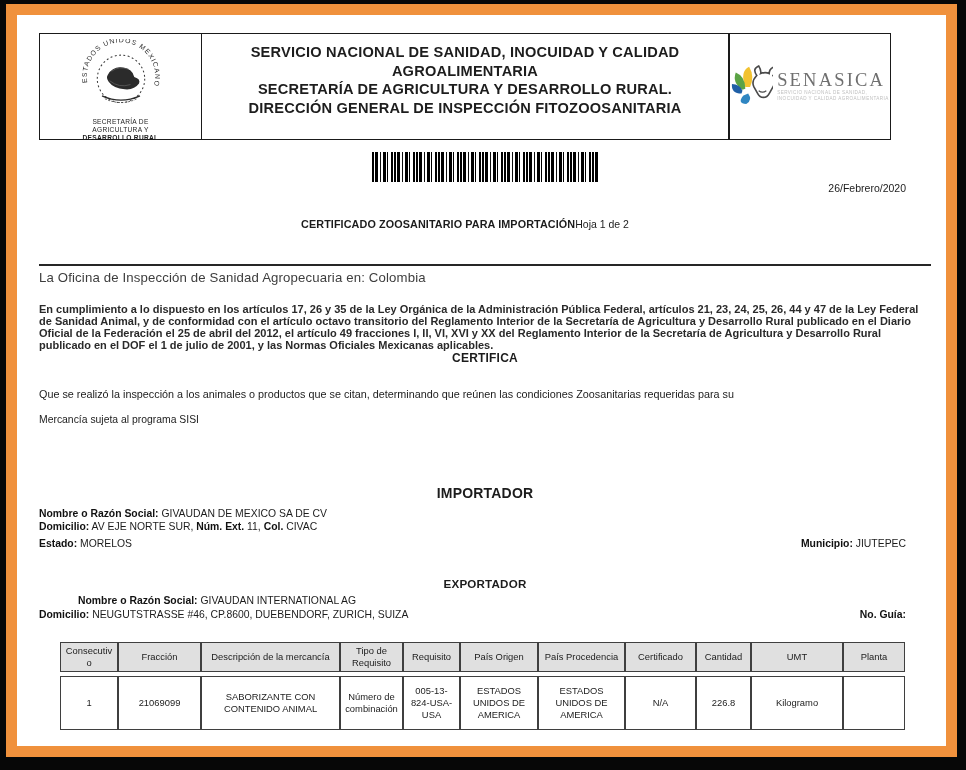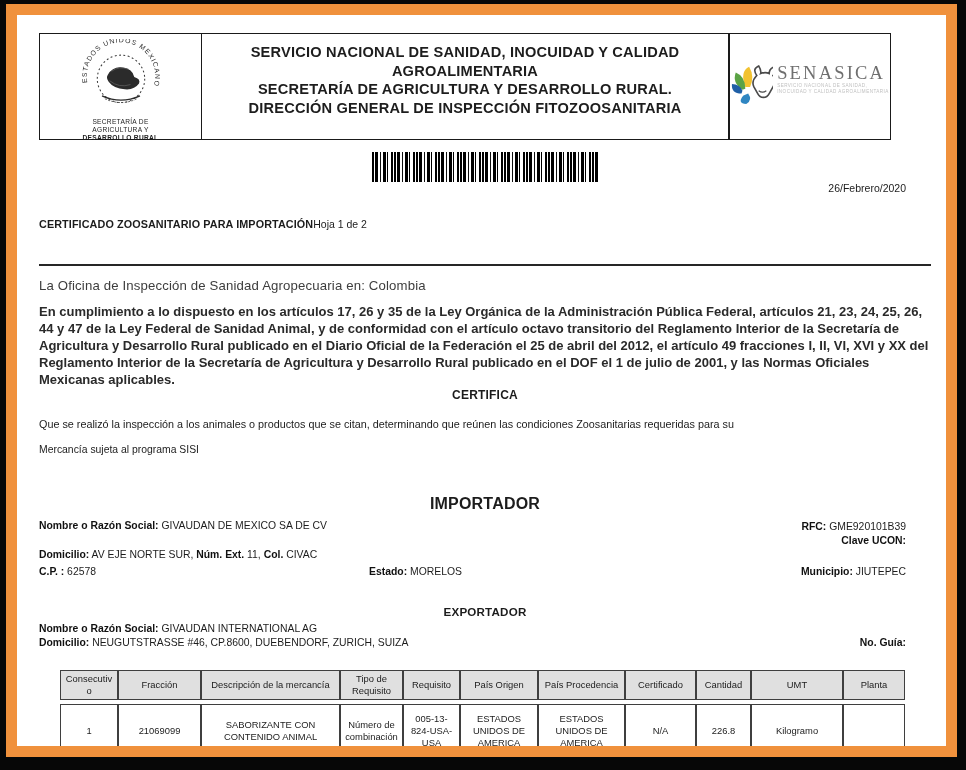--- a/index.html
+++ b/index.html
@@ -26,68 +26,68 @@
   .hcell { border: 1.6px solid #1a1a1a; background: #fff; }
   .seal-cell { width: 162px; border-right: none; display: flex; flex-direction: column; align-items: center; padding-top: 5px; height: 107px; }
   .title-cell { width: 528px; height: 107px; text-align: center; padding: 9px 14px 0 14px; }
   .logo-cell { width: 162px; height: 107px; border-left: 1.6px solid #1a1a1a; display: flex; align-items: center; justify-content: center; }
 
   .title-line { font-weight: bold; font-size: 14.6px; line-height: 18.5px; letter-spacing: .2px; color: #1d1d1d; }
 
   .seal-caption { font-size: 6.6px; line-height: 8.2px; text-align: center; letter-spacing: .3px; color: #222; margin-top: 1px; }
   .seal-caption .cap-bold { font-weight: bold; }
 
-  .senasica-box { display: flex; align-items: flex-start; gap: 4px; }
+  .senasica-box { display: flex; align-items: center; gap: 4px; }
   .senasica-text { display: flex; flex-direction: column; }
   .senasica-name { font-family: "Liberation Serif", "DejaVu Serif", serif; font-size: 18.5px; letter-spacing: 2.2px; color: #6f6f6f; line-height: 19px; }
   .senasica-tag { font-size: 4.6px; letter-spacing: .45px; color: #bfbfbf; line-height: 6px; }
 
   
   .barcode-block { margin-top: 12px; text-align: center; }
   .barcode-bars {
     width: 226px; height: 30px; margin: 0 auto;
     background-image: repeating-linear-gradient(90deg,
       #000 0 2px, #fff 2px 3px, #000 3px 6px, #fff 6px 8px,
       #111 8px 9px, #fff 9px 11px, #000 11px 14px, #fff 14px 15px,
       #000 15px 16px, #fff 16px 19px, #000 19px 21px, #fff 21px 22px);
   }
   .barcode-number { font-family: "Liberation Mono", "DejaVu Sans Mono", monospace; font-size: 9.5px; letter-spacing: .8px; color: #111; margin-top: -1px; }
 
   
   .date-row { text-align: right; padding-right: 25px; font-size: 10.5px; margin-top: 0; }
-  .doc-title-row { display: flex; justify-content: flex-start; margin-top: 24px; align-items: baseline; }
+  .doc-title-row { display: flex; justify-content: center; margin-top: 24px; align-items: baseline; }
   .doc-title { font-weight: bold; font-size: 10.8px; letter-spacing: .1px; }
   .page-info { font-size: 10.5px; margin-right: 40px; }
 
   .divider { border: none; border-top: 2.2px solid #262626; margin-top: 34px; width: 892px; }
 
-  .office-line { margin-top: 12px; font-size: 13.2px; color: #3d3d3d; letter-spacing: .15px; }
-
-  .legal-text { margin-top: 10px; font-size: 13px; font-weight: bold; color: #2a2a2a; line-height: 17px; width: 892px; }
+  .office-line { margin-top: 4px; font-size: 13.2px; color: #3d3d3d; letter-spacing: .15px; }
+
+  .legal-text { margin-top: 18px; font-size: 11px; font-weight: bold; color: #2a2a2a; line-height: 12px; width: 892px; }
 
   .center-heading { text-align: center; font-weight: bold; font-size: 12px; letter-spacing: .2px; }
   .certifica-heading { margin-top: 0; }
-  .certifica-body { margin-top: 16px; font-size: 10.8px; }
+  .certifica-body { margin-top: 23px; font-size: 10.8px; }
   .program-line { margin-top: 14px; font-size: 10.4px; }
 
   
-  .importador-heading { margin-top: 40px; font-size: 16px; }
+  .importador-heading { margin-top: 60px; font-size: 14px; }
   .exportador-heading { margin-top: 28px; font-size: 11.6px; }
   b.lbl { font-weight: bold; color: #111; }
   .fld { font-size: 10.4px; }
 
   .imp-row1 { display: flex; justify-content: space-between; margin-top: 7px; }
   .imp-right { text-align: right; padding-right: 25px; line-height: 13.5px; }
   .imp-domicilio { margin-top: 2px; }
   .imp-row3 { display: flex; margin-top: 6px; }
   .imp-cp { width: 330px; }
   .imp-estado { flex: 1; }
   .imp-municipio { text-align: right; padding-right: 25px; padding-left: 11px; }
 
-  .exp-nombre { margin-top: 5px; }
+  .exp-nombre { margin-top: 5px; margin-left: 39px; }
   .exp-row2 { display: flex; justify-content: space-between; margin-top: 2px; }
   .exp-domicilio { width: 630px; line-height: 13.5px; }
   .exp-guia { text-align: right; padding-right: 25px; align-self: center; }
 
   
   .grid-table {
     margin-top: 16px; margin-left: 21px;
     border-collapse: separate; border-spacing: 0 4px;
     table-layout: fixed; width: 845px;
     font-size: 9.4px;
@@ -179,43 +179,32 @@
     <div class="certifica-body">Que se realizó la inspección a los animales o productos que se citan, determinando que reúnen las condiciones Zoosanitarias requeridas para su</div>
     <div class="program-line">Mercancía sujeta al programa SISI</div>
 
     <div class="center-heading importador-heading">IMPORTADOR</div>
 
     <div class="imp-row1 fld">
       <span>
         <b class="lbl">Nombre o Razón Social:</b>
         <span>GIVAUDAN DE MEXICO SA DE CV</span>
       </span>
-      <span class="imp-right">
-        <span>
-          <b class="lbl">RFC:</b>
-          <span>GME920101B39</span>
-        </span><br>
-        <b class="lbl">Clave UCON:</b>
-      </span>
     </div>
 
     <div class="imp-domicilio fld">
       <b class="lbl">Domicilio:</b>
       <span>AV EJE NORTE SUR,</span>
       <b class="lbl">Núm. Ext.</b>
       <span>11,</span>
       <b class="lbl">Col.</b>
       <span>CIVAC</span>
     </div>
 
     <div class="imp-row3 fld">
-      <span class="imp-cp">
-        <b class="lbl">C.P. :</b>
-        <span>62578</span>
-      </span>
       <span class="imp-estado">
         <b class="lbl">Estado:</b>
         <span>MORELOS</span>
       </span>
       <span class="imp-municipio">
         <b class="lbl">Municipio:</b>
         <span>JIUTEPEC</span>
       </span>
     </div>
 

